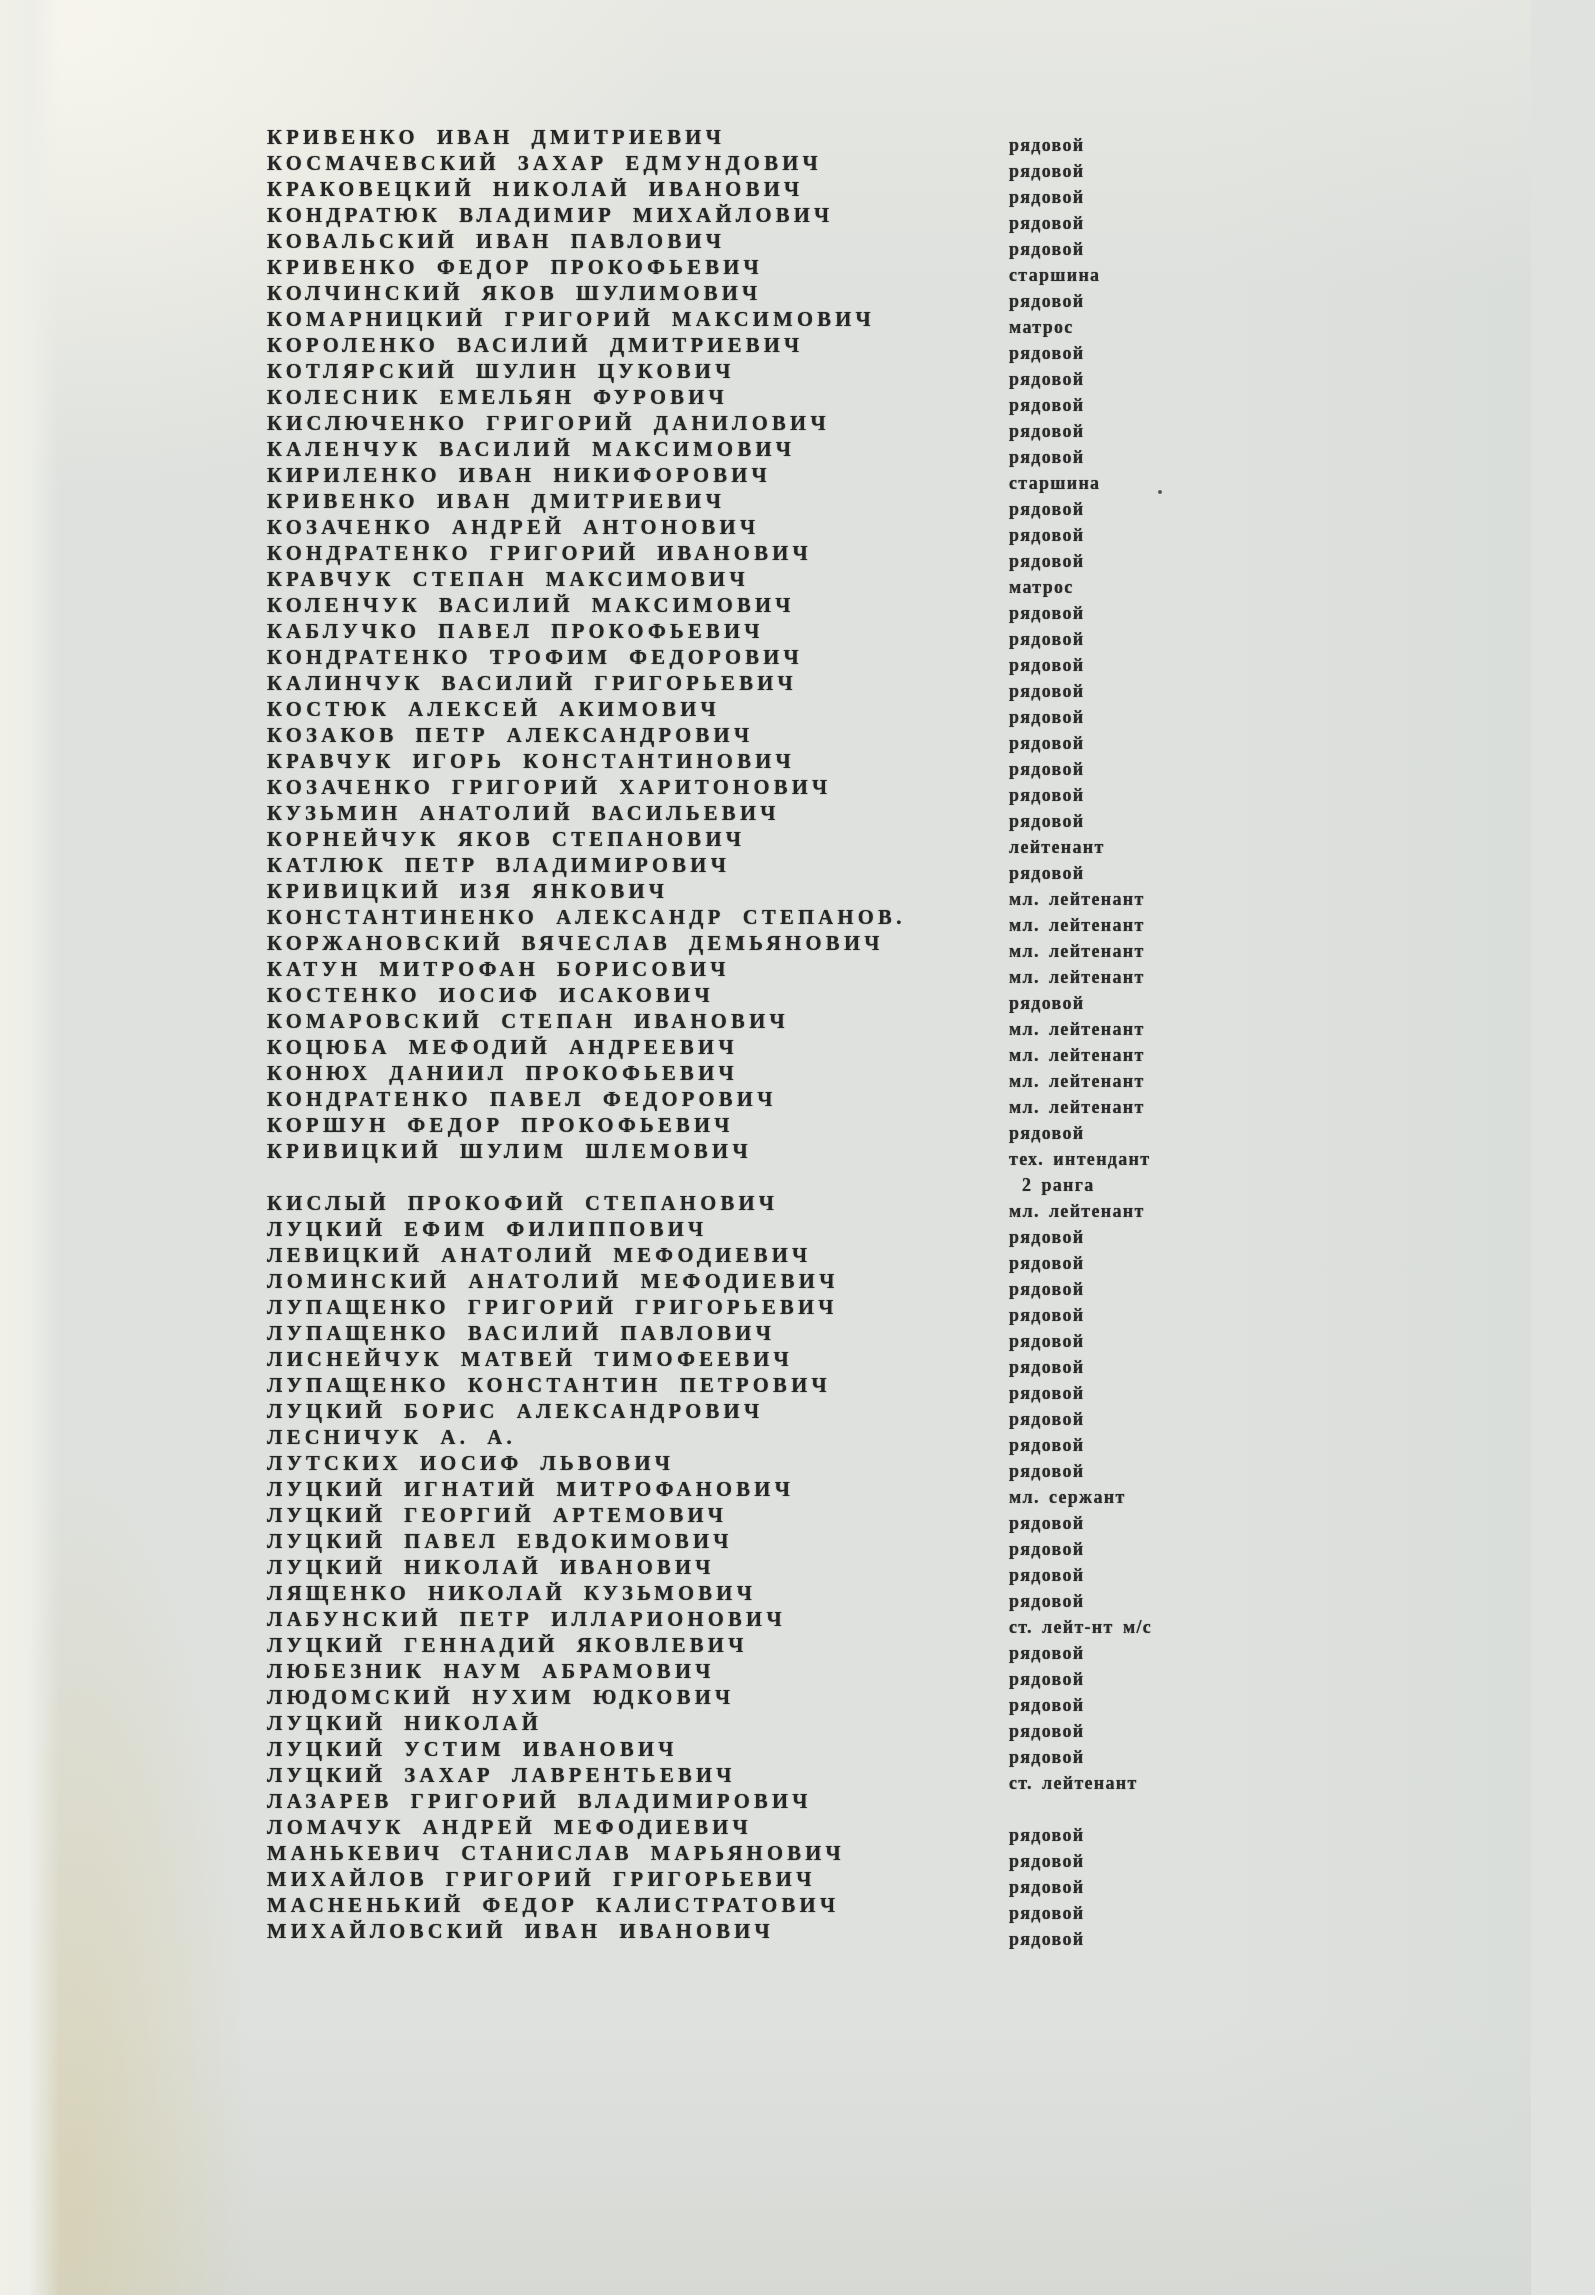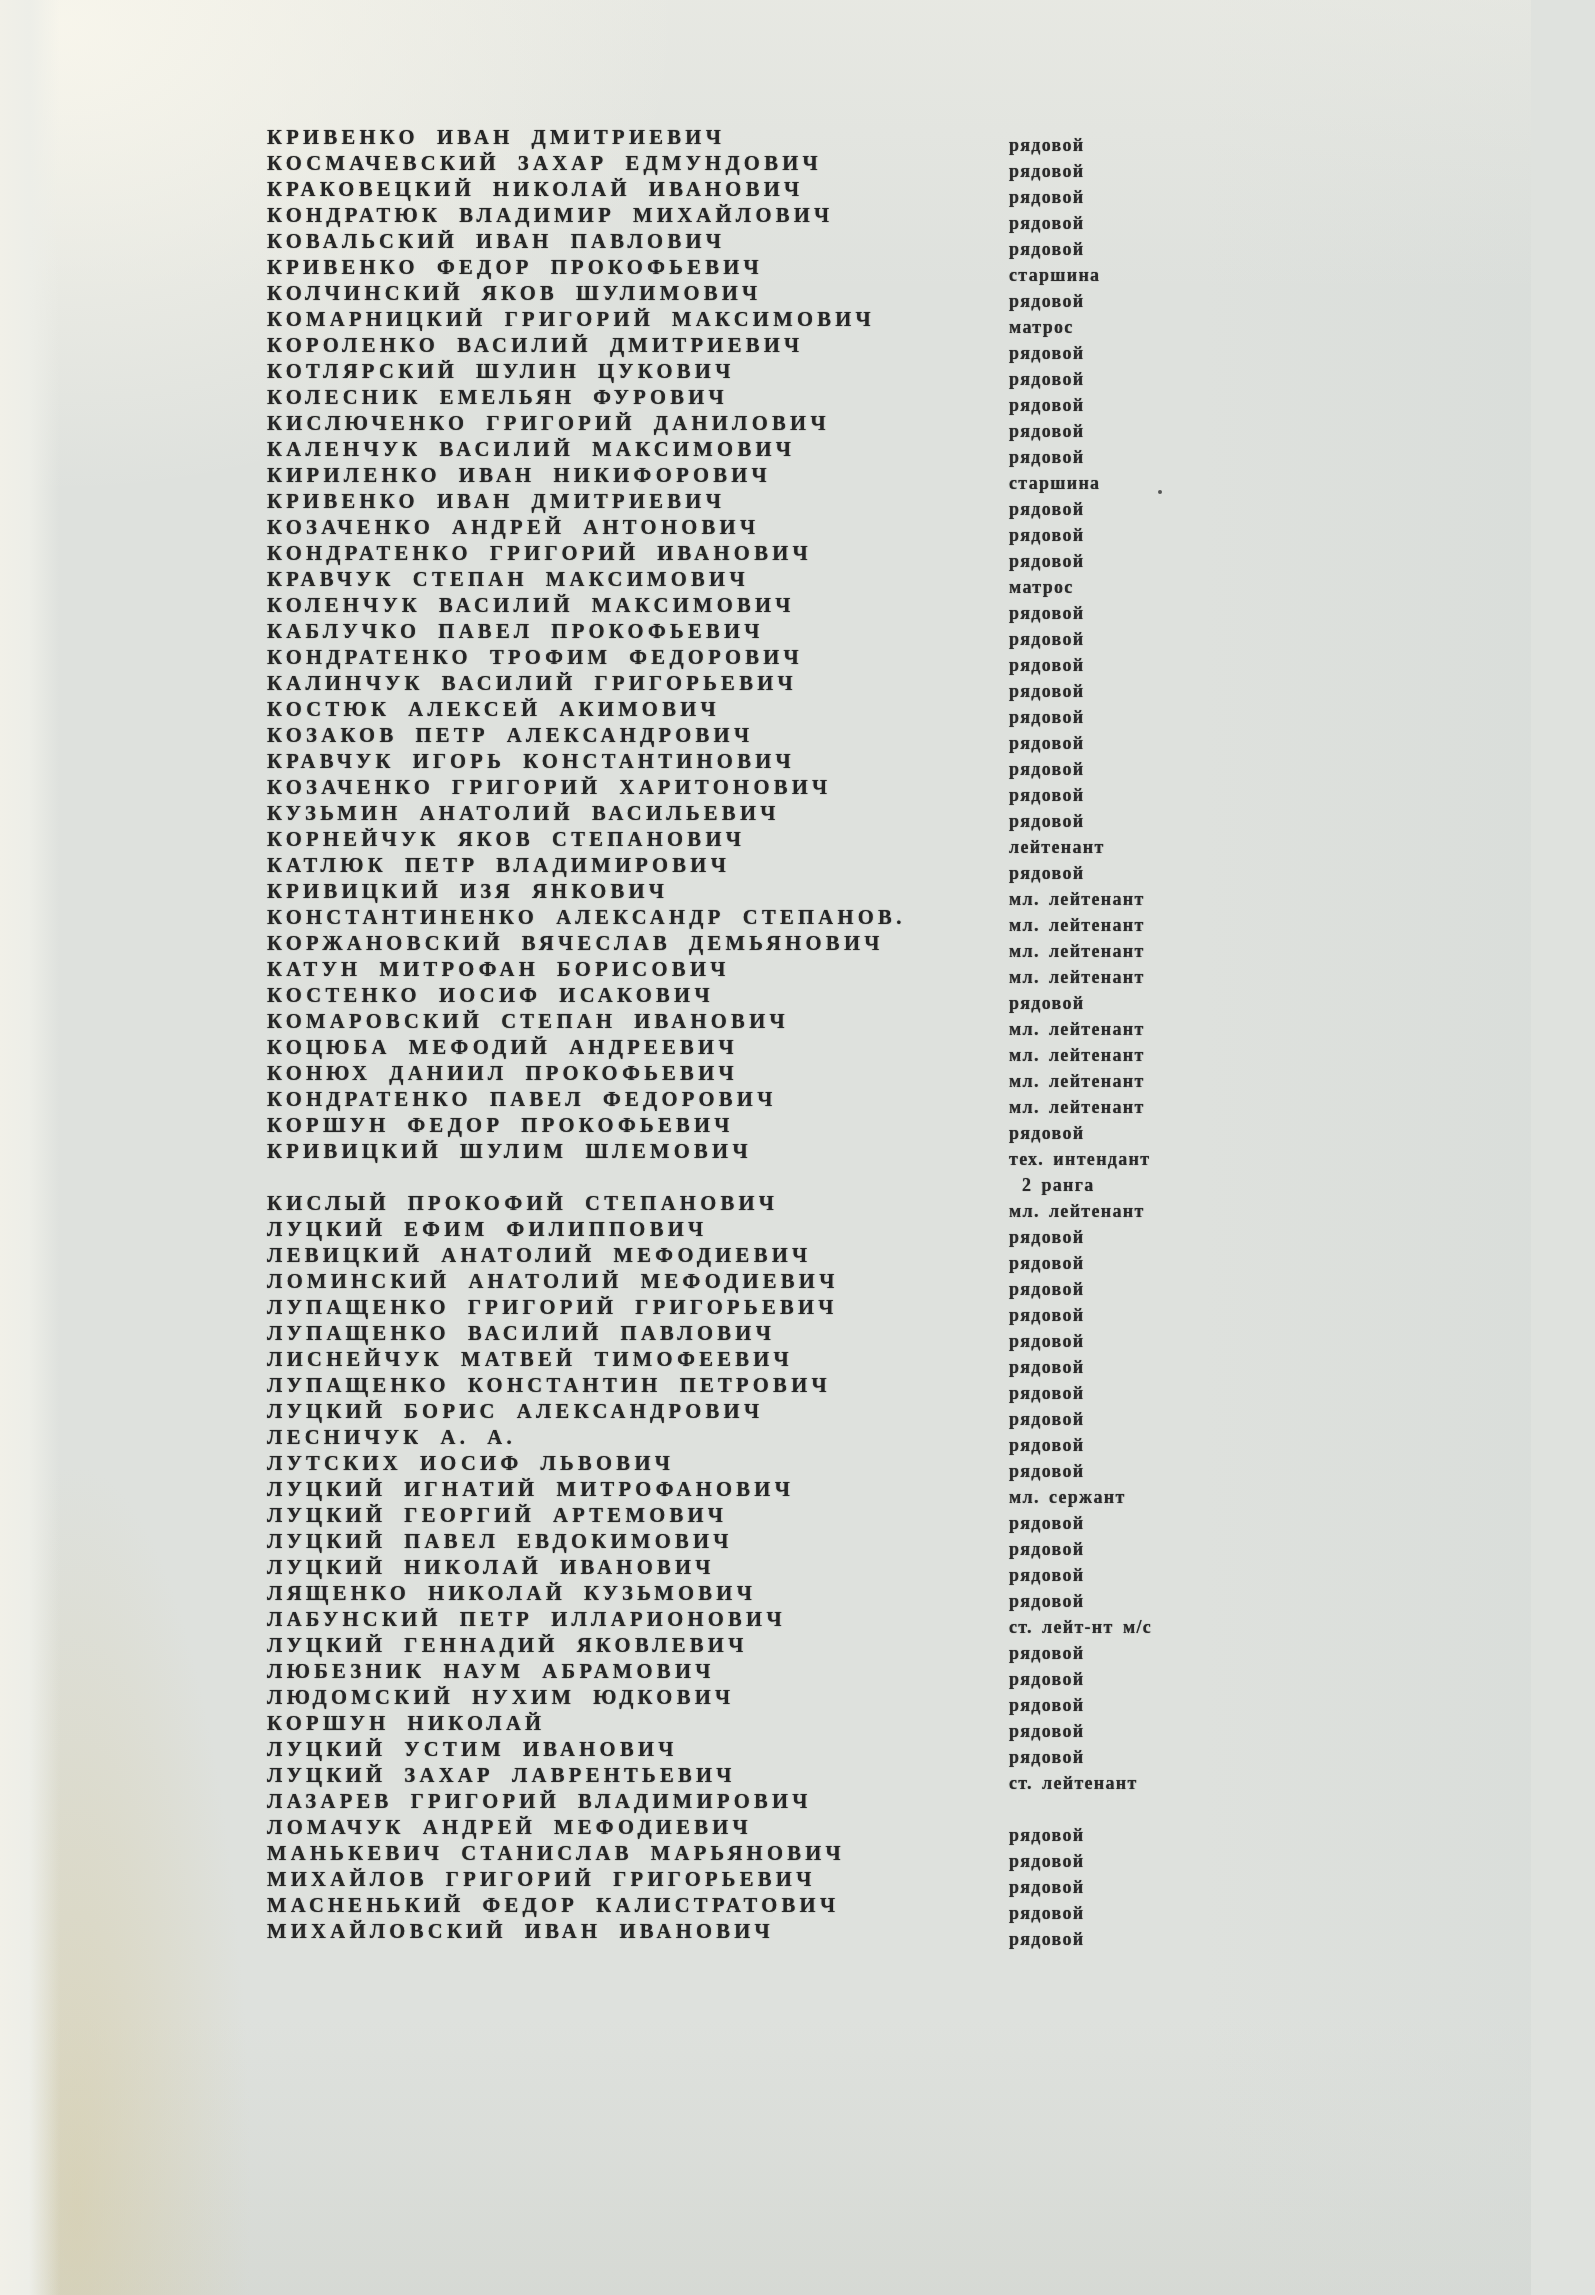--- a/index.html
+++ b/index.html
@@ -331,21 +331,21 @@
       </div>
       <div class="row">
         <span class="name">ЛЮБЕЗНИК НАУМ АБРАМОВИЧ</span>
         <span class="rank">рядовой</span>
       </div>
       <div class="row">
         <span class="name">ЛЮДОМСКИЙ НУХИМ ЮДКОВИЧ</span>
         <span class="rank">рядовой</span>
       </div>
       <div class="row">
-        <span class="name">КОРШУН НИКОЛАЙ</span>
+        <span class="name">ЛУЦКИЙ НИКОЛАЙ</span>
         <span class="rank">рядовой</span>
       </div>
       <div class="row">
         <span class="name">ЛУЦКИЙ УСТИМ ИВАНОВИЧ</span>
         <span class="rank">рядовой</span>
       </div>
       <div class="row">
         <span class="name">ЛУЦКИЙ ЗАХАР ЛАВРЕНТЬЕВИЧ</span>
         <span class="rank">ст. лейтенант</span>
       </div>

